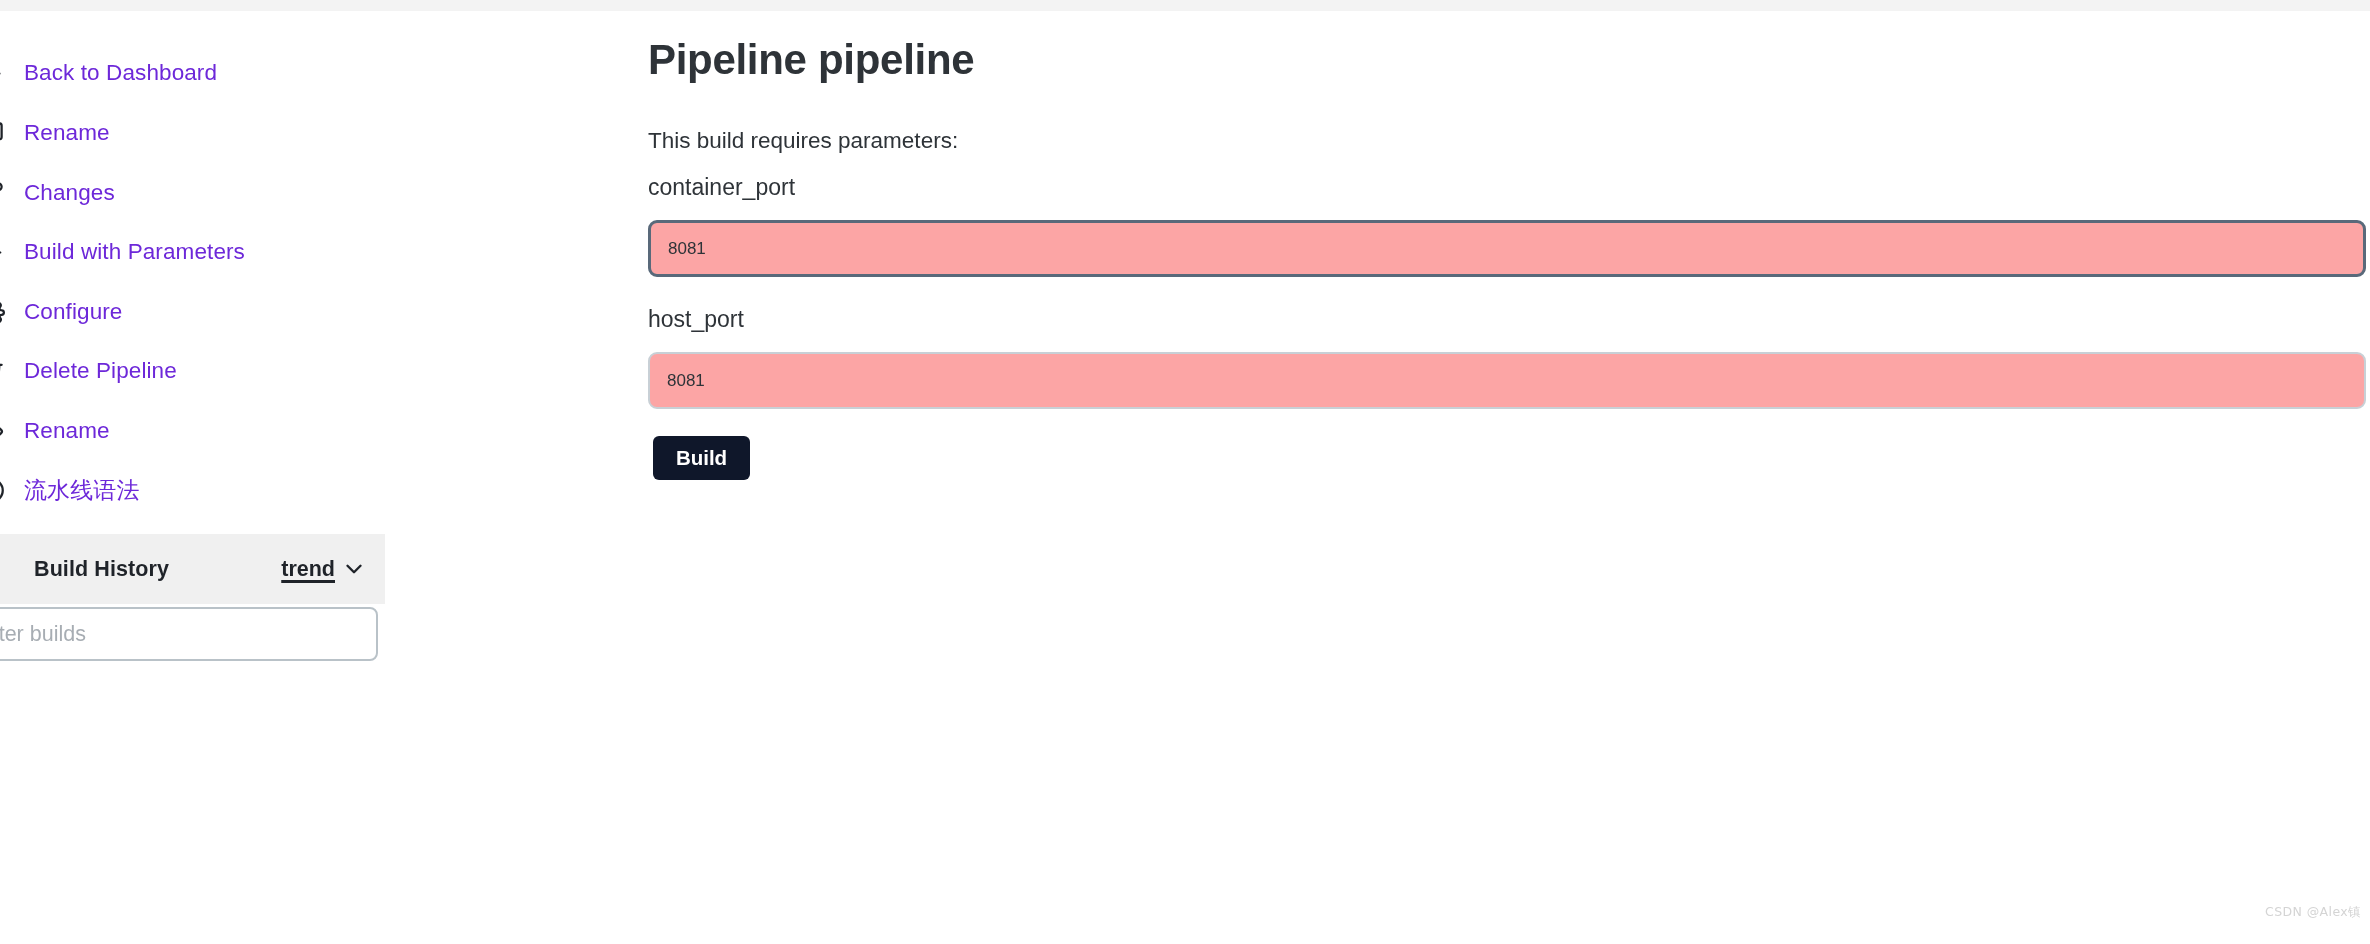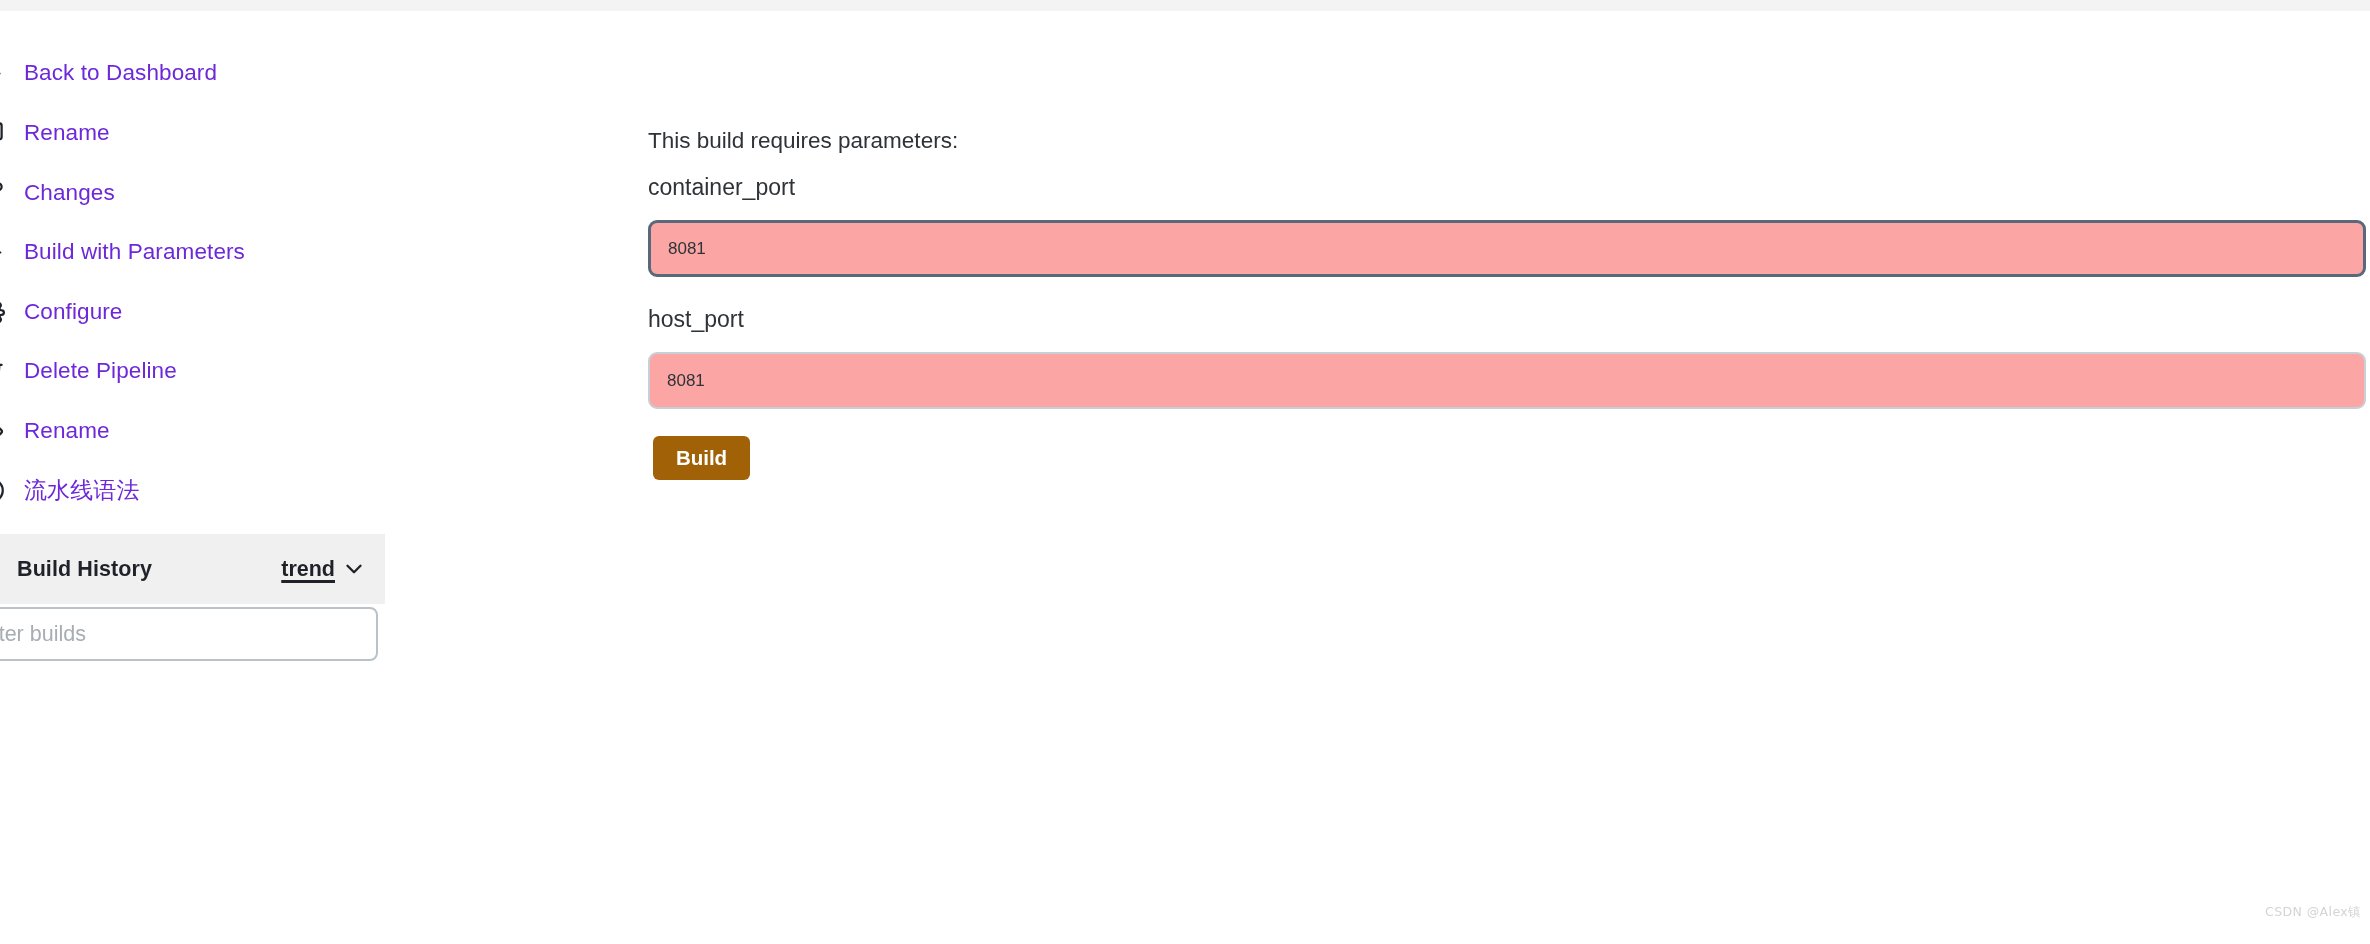--- a/index.html
+++ b/index.html
@@ -81,21 +81,21 @@
   .build-history {
     position: absolute;
     left: 0;
     top: 523px;
     width: 385px;
     height: 70px;
     background: #f0f0f0;
     display: flex;
     align-items: center;
     justify-content: space-between;
-    padding: 0 18px 0 17px;
+    padding: 0 18px 0 34px;
   }
 
   .bh-title {
     font-size: 21.5px;
     font-weight: bold;
     color: #1f2329;
     letter-spacing: 0.1px;
   }
 
   .bh-trend-wrap {
@@ -197,21 +197,21 @@
     top: 341px;
     border: 2.5px solid #c8d0d6;
   }
 
   .build-btn {
     position: absolute;
     left: 5px;
     top: 425px;
     width: 97px;
     height: 44px;
-    background: #a16207;
+    background: #0f172a;
     border: none;
     border-radius: 6px;
     color: #ffffff;
     font-size: 20.5px;
     font-weight: bold;
     font-family: "Liberation Sans", "DejaVu Sans", sans-serif;
     cursor: pointer;
     display: flex;
     align-items: center;
     justify-content: center;
@@ -337,20 +337,21 @@
       </span>
     </div>
 
     <div class="filter-builds">
       <span class="ph">Filter builds</span>
     </div>
   </div>
 
   <div class="main">
 
+    <h1 class="page-title">Pipeline pipeline</h1>
 
     <div class="req-text">This build requires parameters:</div>
 
     <div class="field-label label-1">container_port</div>
     <div class="text-input input-1">
       <span>8081</span>
     </div>
 
     <div class="field-label label-2">host_port</div>
     <div class="text-input input-2">

